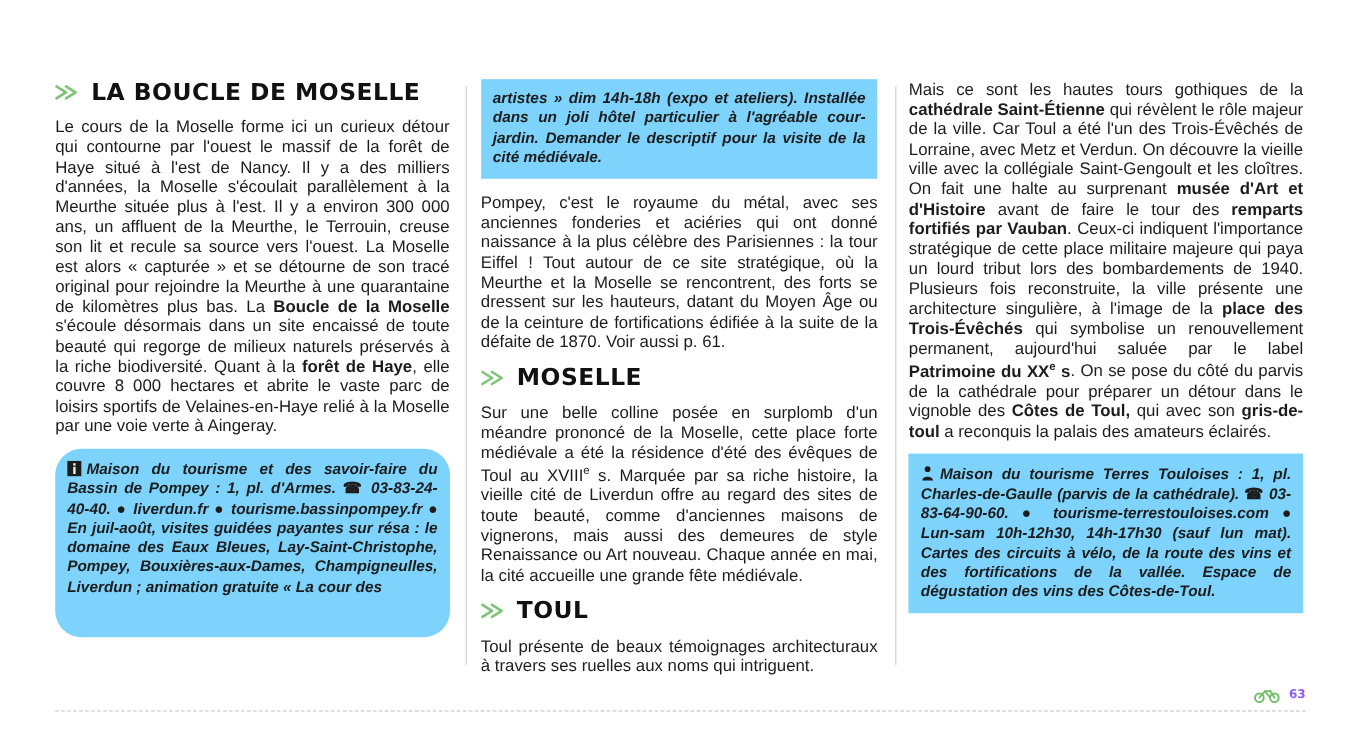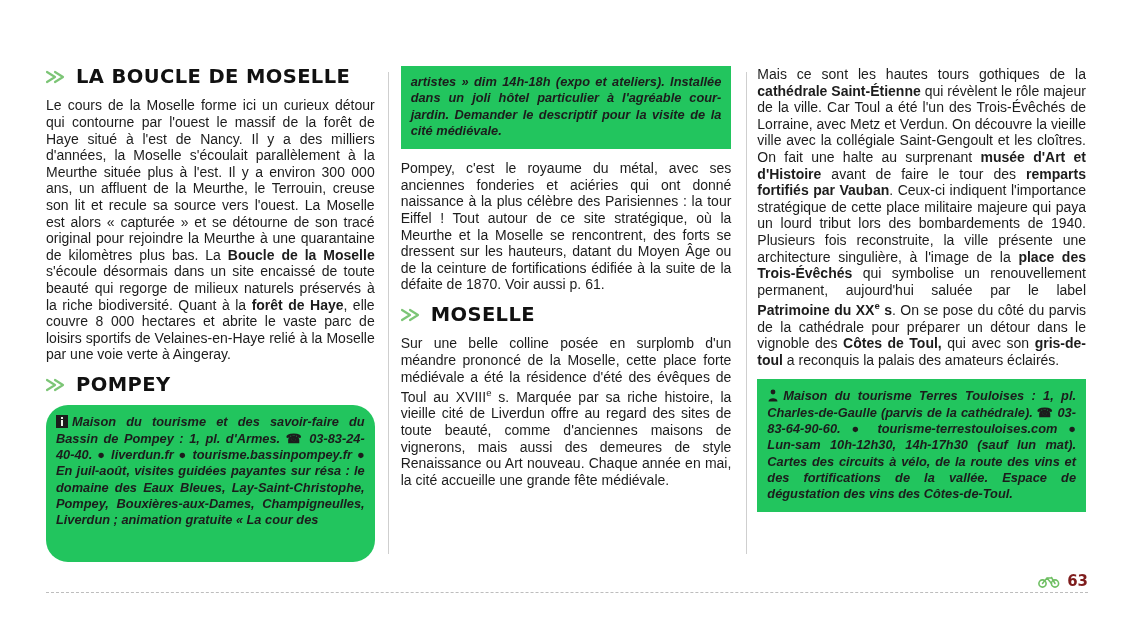--- a/index.html
+++ b/index.html
@@ -59,21 +59,21 @@
 
   p.body {
     font-size: 14px;
     line-height: 16.6px;
     margin: 0 0 11px 0;
     text-align: justify;
     color: #1c1c1c;
   }
   p.body b, .bold { font-weight: bold; }
   .green-box {
-    background: #22c55e;
+    background: #7dd3fc;
     padding: 9px 10px 10px 10px;
     font-style: italic;
     font-weight: bold;
     font-size: 12.8px;
     line-height: 16.3px;
     text-align: justify;
     color: #1c1c1c;
     margin: 0 0 11px 0;
   }
   .green-box.top-cut { padding-top: 8px; }
@@ -103,23 +103,23 @@
     top: 592px;
     width: 1042px;
     height: 0;
     border-top: 1px dashed #bdbdbd;
   }
   .page-num {
     position: absolute;
     right: 46px;
     top: 572px;
     font-family: "DejaVu Sans", sans-serif;
-    font-size: 15px;
+    font-size: 10px;
     font-weight: bold;
-    color: #7f1d1d;
+    color: #8b5cf6;
     display: flex;
     align-items: center;
     gap: 7px;
   }
   .bike-icon svg { display: block; }
   sup { font-size: 0.68em; vertical-align: super; }
 </style>
 </head>
 <body>
 
@@ -139,29 +139,20 @@
             <path d="M9 2 L17 7 L9 12" fill="none" stroke="#7cc576" stroke-width="2.2" stroke-linecap="round" stroke-linejoin="round"></path>
           </svg>
         </span>
         <span>LA BOUCLE DE MOSELLE</span>
       </h2>
 
       <p class="body">
         Le cours de la Moselle forme ici un curieux détour qui contourne par l'ouest le massif de la forêt de Haye situé à l'est de Nancy. Il y a des milliers d'années, la Moselle s'écoulait parallèlement à la Meurthe située plus à l'est. Il y a environ 300 000 ans, un affluent de la Meurthe, le Terrouin, creuse son lit et recule sa source vers l'ouest. La Moselle est alors « capturée » et se détourne de son tracé original pour rejoindre la Meurthe à une quarantaine de kilomètres plus bas. La <b>Boucle de la Moselle</b> s'écoule désormais dans un site encaissé de toute beauté qui regorge de milieux naturels préservés à la riche biodiversité. Quant à la <b>forêt de Haye</b>, elle couvre 8 000 hectares et abrite le vaste parc de loisirs sportifs de Velaines-en-Haye relié à la Moselle par une voie verte à Aingeray.
       </p>
 
-      <h2 class="section-head">
-        <span class="arrow-icon">
-          <svg width="22" height="14" viewBox="0 0 22 14">
-            <path d="M1 2 L9 7 L1 12" fill="none" stroke="#7cc576" stroke-width="2.2" stroke-linecap="round" stroke-linejoin="round"></path>
-            <path d="M9 2 L17 7 L9 12" fill="none" stroke="#7cc576" stroke-width="2.2" stroke-linecap="round" stroke-linejoin="round"></path>
-          </svg>
-        </span>
-        <span>POMPEY</span>
-      </h2>
 
       <div class="green-box" style="height:138px; overflow:hidden;border-radius:22px;">
         <span class="ico">
           <svg width="12" height="13" viewBox="0 0 12 13">
             <rect x="0" y="0" width="12" height="13" fill="#1c1c1c"></rect>
             <rect x="5" y="2" width="2" height="2" fill="#e9f4e7"></rect>
             <rect x="5" y="5" width="2" height="6" fill="#e9f4e7"></rect>
           </svg>
         </span><span>Maison du tourisme et des savoir-faire du Bassin de Pompey : 1, pl. d'Armes. <span class="phone-glyph">☎</span> 03-83-24-40-40. <span class="bullet">●</span> liverdun.fr <span class="bullet">●</span> tourisme.bassinpompey.fr <span class="bullet">●</span> En juil-août, visites guidées payantes sur résa : le domaine des Eaux Bleues, Lay-Saint-Christophe, Pompey, Bouxières-aux-Dames, Champigneulles, Liverdun ; animation gratuite « La cour des</span>
       </div>
@@ -183,21 +174,31 @@
             <path d="M9 2 L17 7 L9 12" fill="none" stroke="#7cc576" stroke-width="2.2" stroke-linecap="round" stroke-linejoin="round"></path>
           </svg>
         </span>
         <span>MOSELLE</span>
       </h2>
 
       <p class="body">
         Sur une belle colline posée en surplomb d'un méandre prononcé de la Moselle, cette place forte médiévale a été la résidence d'été des évêques de Toul au XVIII<sup>e</sup> s. Marquée par sa riche histoire, la vieille cité de Liverdun offre au regard des sites de toute beauté, comme d'anciennes maisons de vignerons, mais aussi des demeures de style Renaissance ou Art nouveau. Chaque année en mai, la cité accueille une grande fête médiévale.
       </p>
 
-
+      <h2 class="section-head">
+        <span class="arrow-icon">
+          <svg width="22" height="14" viewBox="0 0 22 14">
+            <path d="M1 2 L9 7 L1 12" fill="none" stroke="#7cc576" stroke-width="2.2" stroke-linecap="round" stroke-linejoin="round"></path>
+            <path d="M9 2 L17 7 L9 12" fill="none" stroke="#7cc576" stroke-width="2.2" stroke-linecap="round" stroke-linejoin="round"></path>
+          </svg>
+        </span>
+        <span>TOUL</span>
+      </h2>
+
+      <p class="body">Toul présente de beaux témoignages architecturaux à travers ses ruelles aux noms qui intriguent.</p>
 
     </div>
 
     <div class="col c3">
 
       <p class="body">
         Mais ce sont les hautes tours gothiques de la <b>cathédrale Saint-Étienne</b> qui révèlent le rôle majeur de la ville. Car Toul a été l'un des Trois-Évêchés de Lorraine, avec Metz et Verdun. On découvre la vieille ville avec la collégiale Saint-Gengoult et les cloîtres. On fait une halte au surprenant <b>musée d'Art et d'Histoire</b> avant de faire le tour des <b>remparts fortifiés par Vauban</b>. Ceux-ci indiquent l'importance stratégique de cette place militaire majeure qui paya un lourd tribut lors des bombardements de 1940. Plusieurs fois reconstruite, la ville présente une architecture singulière, à l'image de la <b>place des Trois-Évêchés</b> qui symbolise un renouvellement permanent, aujourd'hui saluée par le label <b>Patrimoine du XX<sup>e</sup> s</b>. On se pose du côté du parvis de la cathédrale pour préparer un détour dans le vignoble des <b>Côtes de Toul,</b> qui avec son <b>gris-de-toul</b> a reconquis la palais des amateurs éclairés.
       </p>
 
       <div class="green-box">

